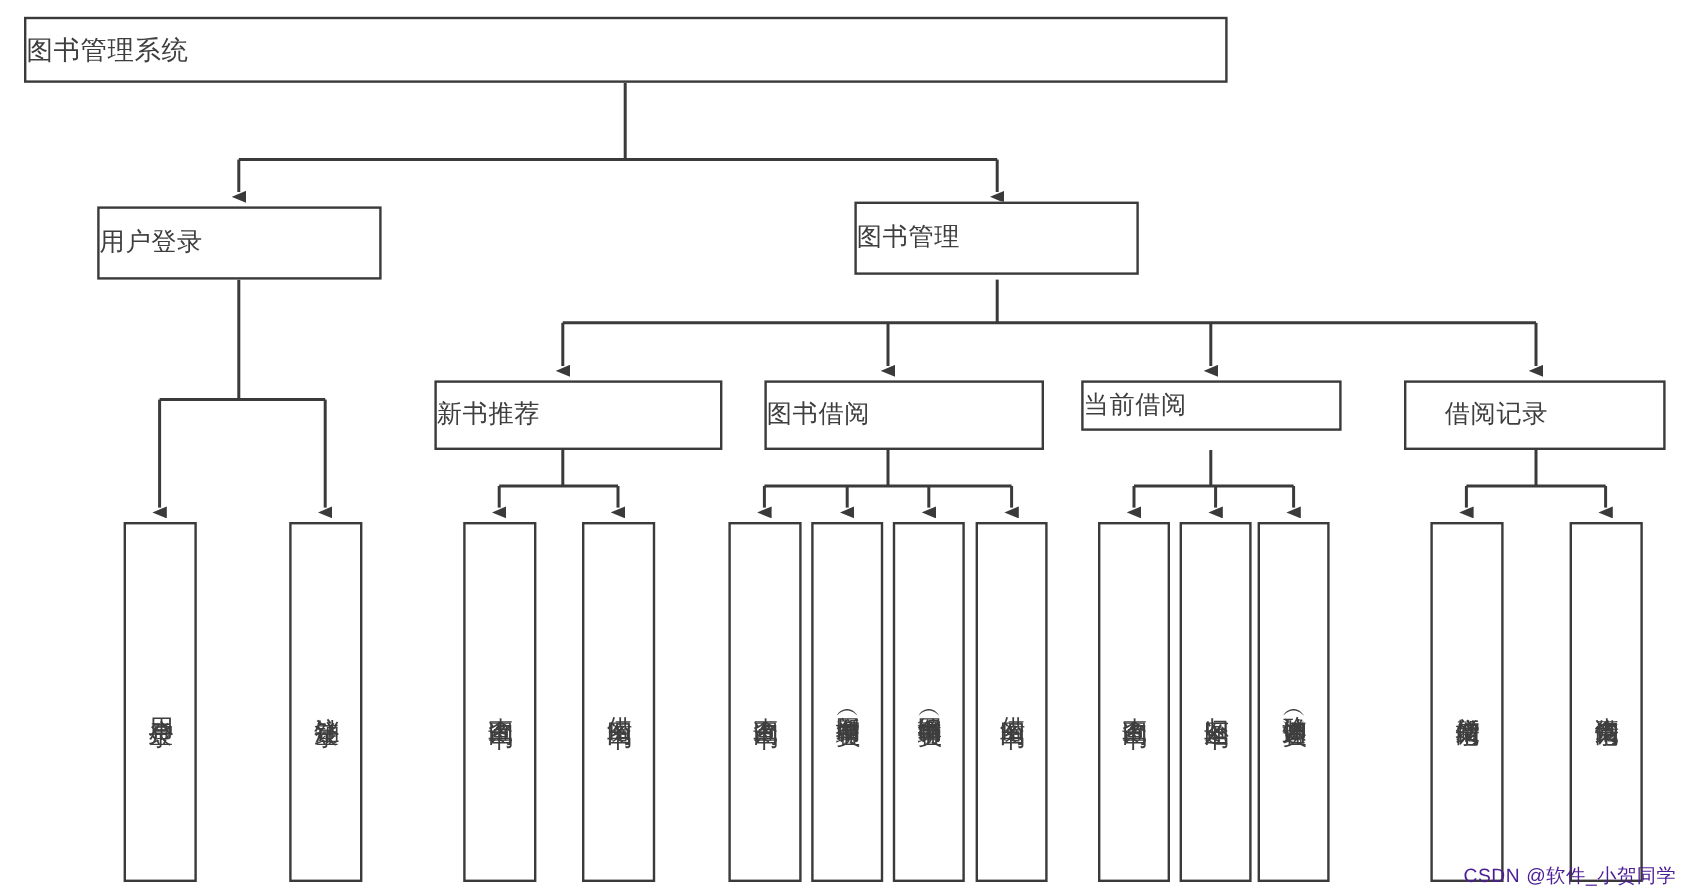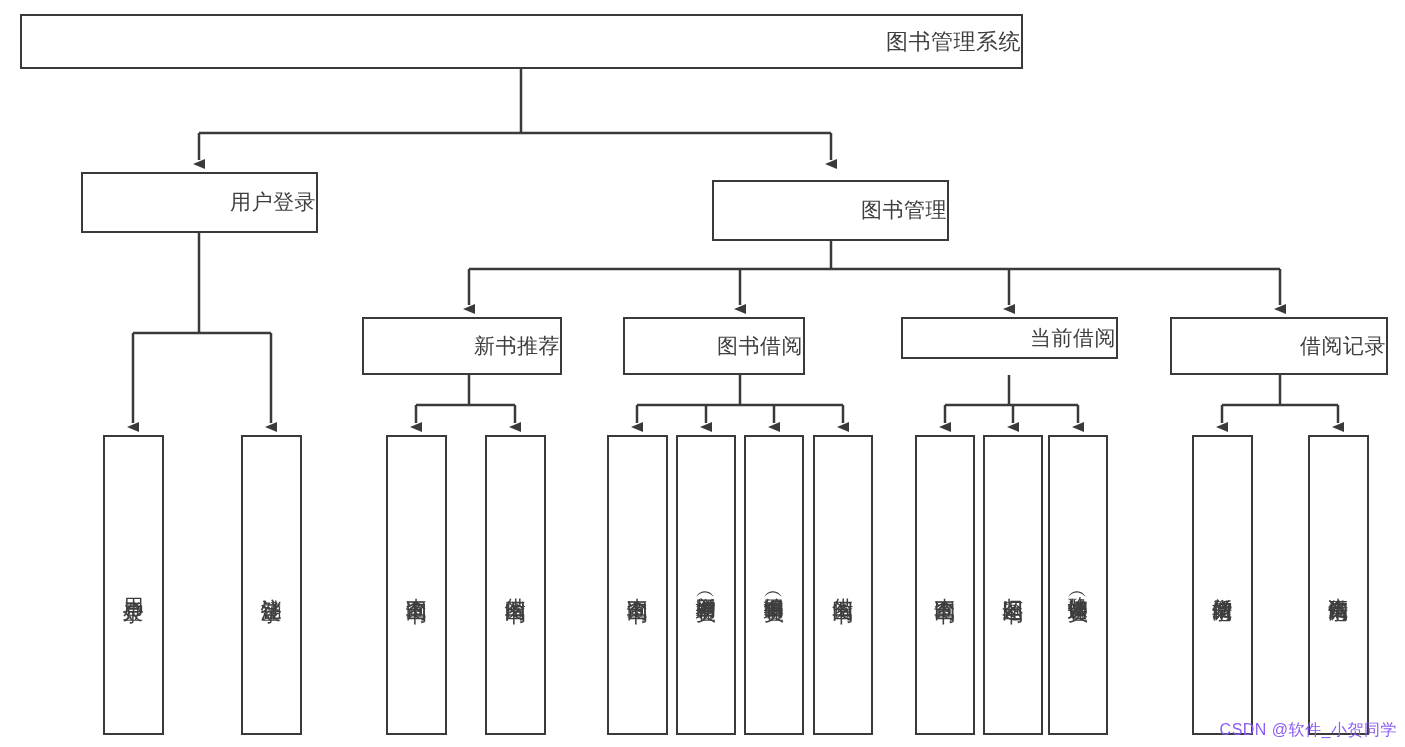--- a/index.html
+++ b/index.html
@@ -26,21 +26,21 @@
     height: 747px;
     pointer-events: none;
   }
   .node {
     position: absolute;
     box-sizing: border-box;
     border: 2.5px solid #3a3a3a;
     background: #ffffff;
     display: flex;
     align-items: center;
-    justify-content: flex-end;
+    justify-content: flex-start;
     text-align: center;
   }
   .node .label {
     color: #3e3e3e;
     line-height: 1.15;
     letter-spacing: 0.5px;
   }
   .node.h .label {
     font-size: 21px;
   }
@@ -61,21 +61,21 @@
   }
   .node.v.narrow .label {
     font-size: 20px;
     letter-spacing: 1px;
   }
   .watermark {
     position: absolute;
     right: 8px;
     bottom: 6px;
     font-size: 16px;
-    color: #8b5cf6;
+    color: #4c1d95;
     letter-spacing: 0.5px;
     white-space: nowrap;
   }
 </style>
 </head>
 <body>
 
 <div id="canvas">
 
   <svg class="wires" viewBox="0 0 1405 747">
@@ -128,28 +128,28 @@
     </g>
   </svg>
 
   <div class="node root h" style="left:20px; top:14px; width:1003px; height:55px;">
     <span class="label">图书管理系统</span>
   </div>
 
   <div class="node h" style="left:81px; top:172px; width:237px; height:61px;">
     <span class="label">用户登录</span>
   </div>
-  <div class="node h" style="left:712px; top:180px; width:237px; height:61px;">
+  <div class="node h" style="left:712px; top:168px; width:237px; height:61px;">
     <span class="label">图书管理</span>
   </div>
 
-  <div class="node h" style="left:362px; top:317px; width:200px; height:58px;">
+  <div class="node h" style="left:362px; top:317px; width:240px; height:58px;">
     <span class="label">新书推荐</span>
   </div>
-  <div class="node h" style="left:623px; top:317px; width:182px; height:58px;">
+  <div class="node h" style="left:637px; top:317px; width:233px; height:58px;">
     <span class="label">图书借阅</span>
   </div>
   <div class="node h" style="left:901px; top:317px; width:217px; height:42px;">
     <span class="label">当前借阅</span>
   </div>
   <div class="node h" style="left:1170px; top:317px; width:218px; height:58px;padding-left:32px;">
     <span class="label">借阅记录</span>
   </div>
 
   <div class="node v" style="left:103px; top:435px; width:61px; height:300px;">

